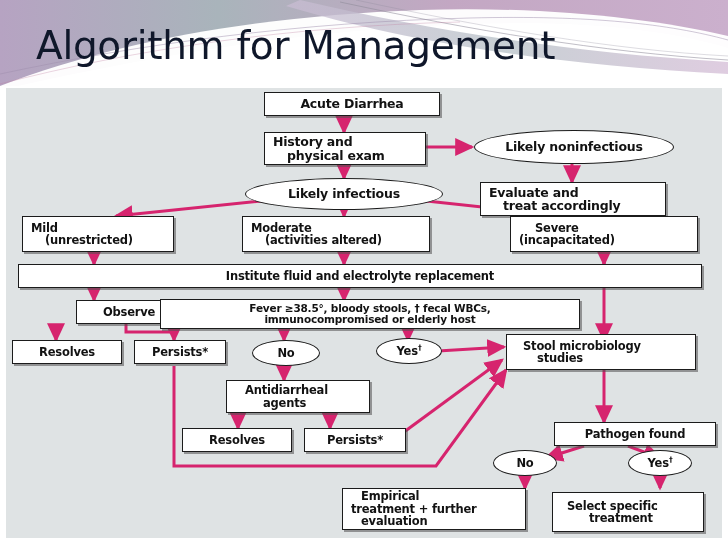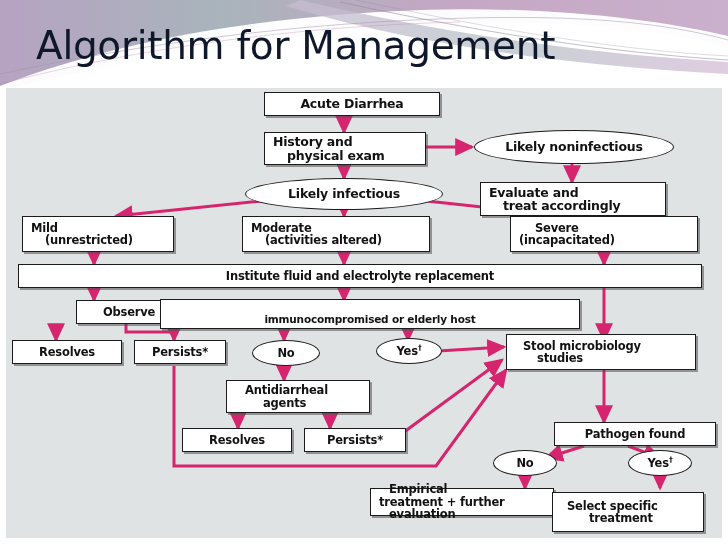--- a/index.html
+++ b/index.html
@@ -176,21 +176,21 @@
     <div class="node f11" style="left:12px;top:176px;width:684px;height:24px;">
       <span>Institute fluid and electrolyte replacement</span>
     </div>
 
     <div class="node f11" style="left:28px;top:212px;width:106px;height:24px;margin-left:42px;">
       <span>Observe</span>
     </div>
 
     <div class="node f10" style="left:154px;top:211px;width:420px;height:30px;">
       <span>
-        <br>
+        <span>Fever ≥38.5°, bloody stools, † fecal WBCs,</span><br>
         <span>immunocompromised or elderly host</span>
       </span>
     </div>
 
     <div class="node f11" style="left:6px;top:252px;width:110px;height:24px;">
       <span>Resolves</span>
     </div>
 
     <div class="node f11" style="left:128px;top:252px;width:92px;height:24px;">
       <span>Persists*</span>
@@ -231,21 +231,21 @@
     </div>
 
     <div class="node ell f11" style="left:487px;top:362px;width:64px;height:26px;">
       <span>No</span>
     </div>
 
     <div class="node ell f11" style="left:622px;top:362px;width:64px;height:26px;">
       <span><span>Yes</span><span class="sup">†</span></span>
     </div>
 
-    <div class="node f11 left" style="left:364px;top:400px;width:184px;height:28px;">
+    <div class="node f11 left" style="left:336px;top:400px;width:184px;height:42px;">
       <span>
         <span style="padding-left:10px">Empirical</span><br>
         <span>treatment + further</span><br>
         <span style="padding-left:10px">evaluation</span>
       </span>
     </div>
 
     <div class="node f11 left" style="left:546px;top:404px;width:152px;height:40px;">
       <span>
         <span style="padding-left:6px">Select specific</span><br>

